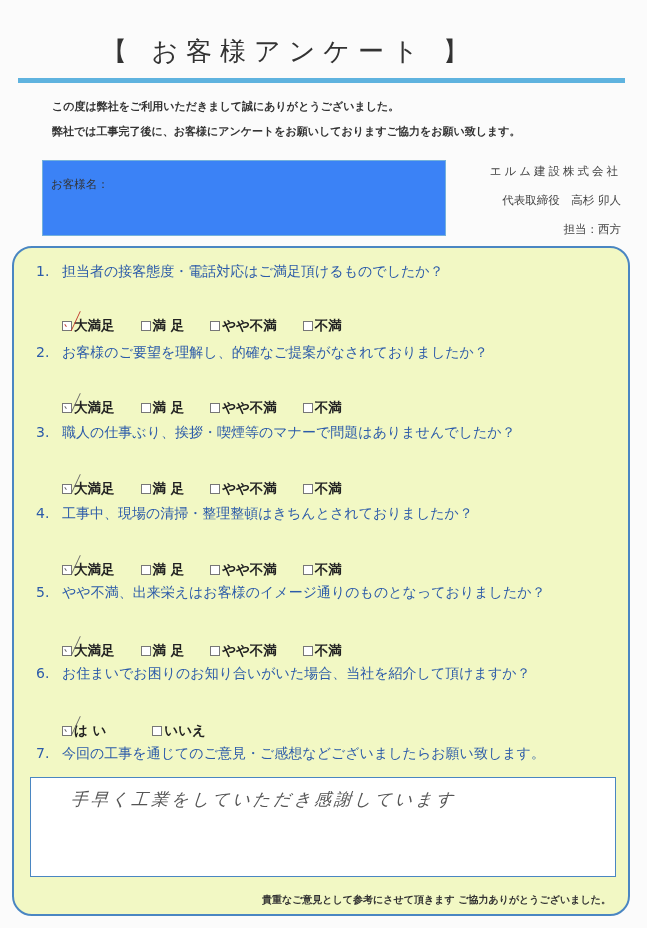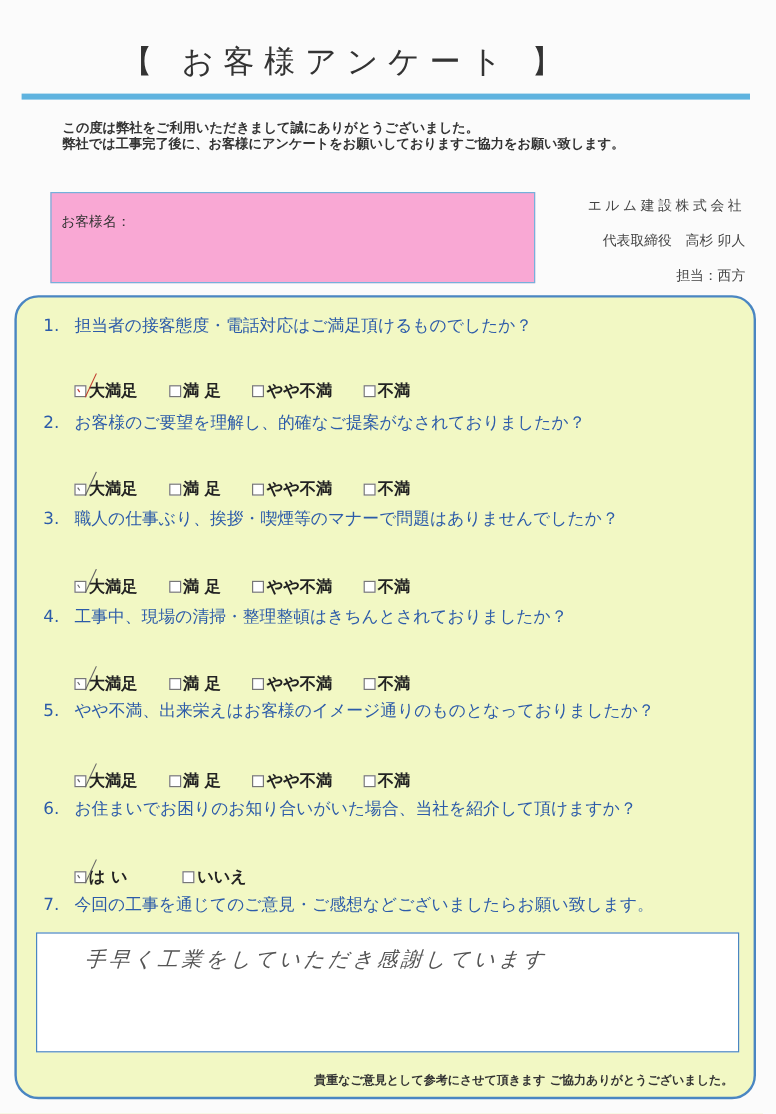--- a/index.html
+++ b/index.html
@@ -35,30 +35,30 @@
       background: #5fb3df;
     }
     .intro {
       position: absolute;
       left: 52px;
       font-size: 11px;
       font-weight: bold;
       color: #333;
     }
     .intro-1 { top: 99px; }
-    .intro-2 { top: 112px; }
+    .intro-2 { top: 124px; }
 
     .info-box {
       position: absolute;
       left: 42px;
       top: 160px;
       width: 404px;
       height: 76px;
       border: 1.5px solid #74b1db;
-      background: #f9a8d4;
+      background: #3b82f6;
       box-sizing: border-box;
     }
     .info-label {
       position: absolute;
       left: 8px;
       font-size: 11.5px;
       color: #333;
     }
     .info-name { top: 16px; }
     .info-addr { top: 46px; letter-spacing: 3px; margin-top: 48px; }

